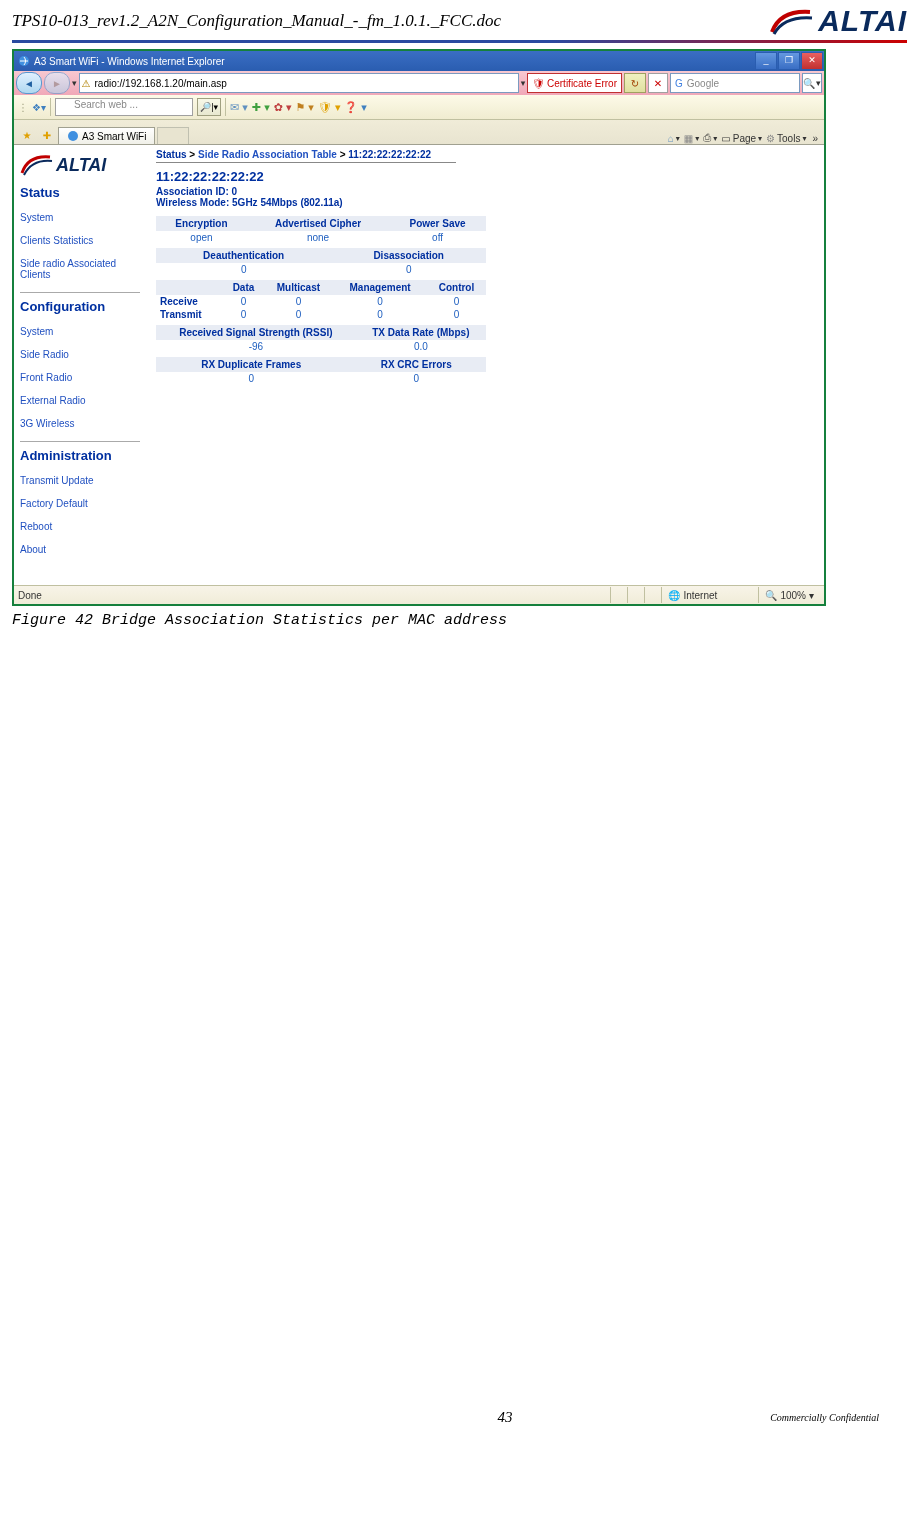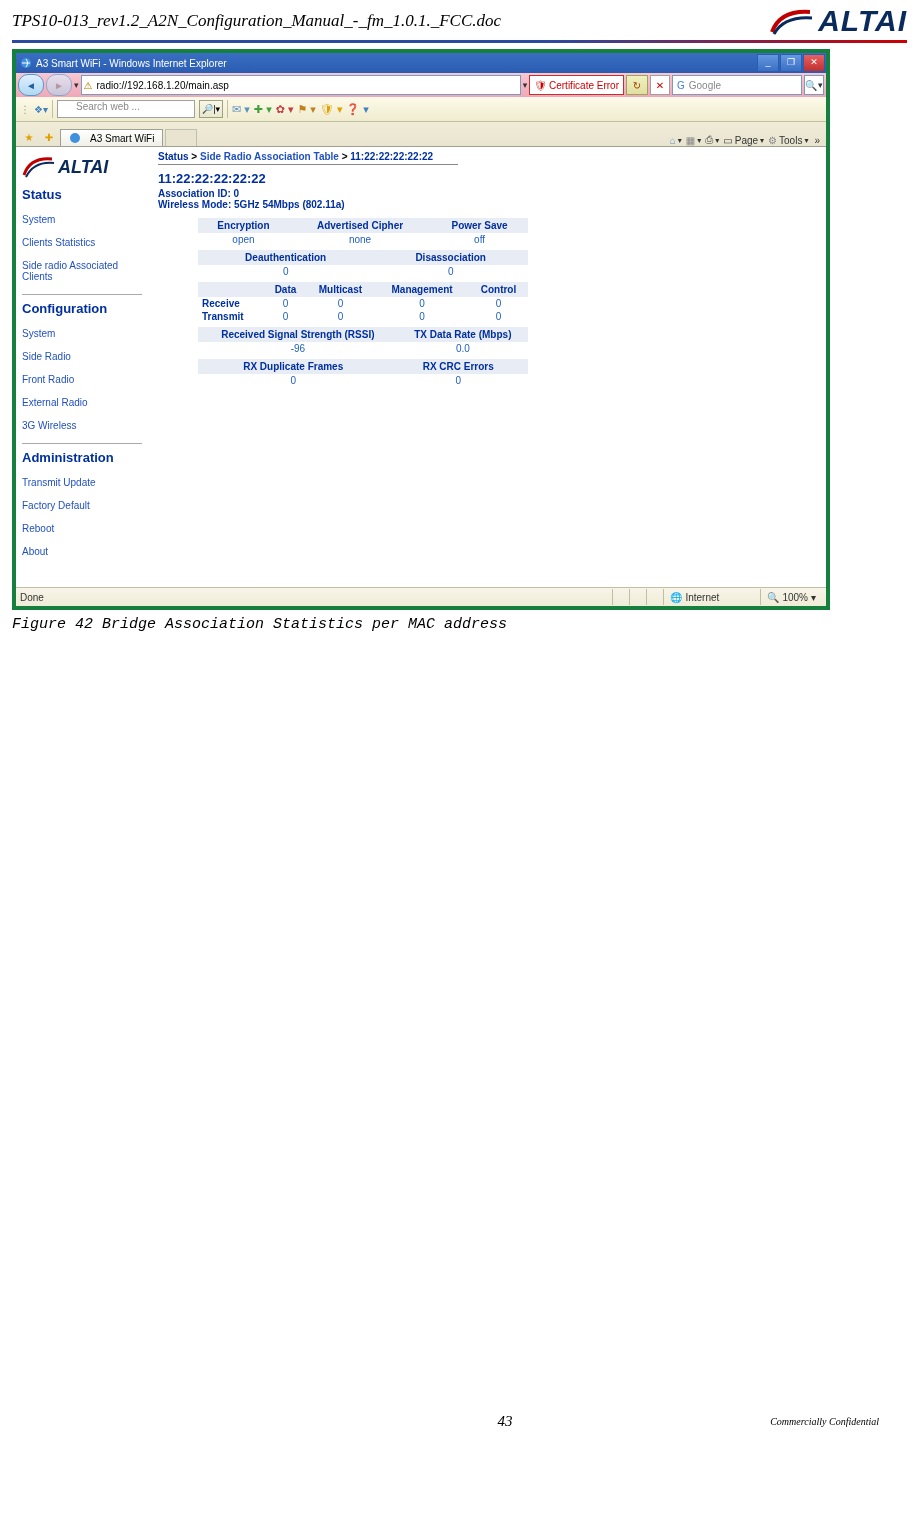--- a/index.html
+++ b/index.html
@@ -2,21 +2,21 @@
 <html><head>
 <meta charset="utf-8">
 <style>
   body { margin: 0; font-family: "Times New Roman", serif; background: #fff; width: 919px; }
   .page-header { display: flex; justify-content: space-between; align-items: center; padding: 4px 12px 0 12px; }
   .doc-title { font-style: italic; font-size: 17px; font-family: "Times New Roman", serif; }
   .altai-logo { display: flex; align-items: center; gap: 4px; }
   .altai-text { font-family: Arial, sans-serif; font-weight: bold; font-size: 30px; letter-spacing: 1px; color: #0a2a5c; font-style: italic; }
   .swoosh { width: 44px; height: 30px; }
   .hr-top { height: 3px; background: linear-gradient(to right, #2a4aa0, #2a4aa0 60%, #c00); margin: 2px 12px 6px 12px; }
-  .screenshot { margin: 0 12px; border: 4px solid #15803d; width: 810px; font-family: Tahoma, Verdana, sans-serif; font-size: 10px; }
+  .screenshot { margin: 0 12px; border: 2px solid #15803d; width: 810px; font-family: Tahoma, Verdana, sans-serif; font-size: 10px; }
   .titlebar { background: linear-gradient(to bottom, #3a6ec4, #2a5db0); color: #fff; display: flex; justify-content: space-between; align-items: center; height: 20px; }
   .titlebar-left { display: flex; align-items: center; gap: 4px; padding-left: 4px; }
   .titlebar-btns { display: flex; }
   .titlebar-btn { width: 20px; height: 16px; background: linear-gradient(to bottom, #6498e0, #3a6ec4); border: 1px solid #2a5db0; color: #fff; text-align: center; line-height: 14px; font-size: 9px; margin-right: 1px; }
   .titlebar-btn.close { background: linear-gradient(to bottom, #e86060, #c03030); }
   .navbar { background: linear-gradient(to bottom, #f8c8d0, #f0a8b8); display: flex; align-items: center; height: 24px; gap: 2px; padding: 0 2px; }
   .navbtn { width: 24px; height: 20px; background: linear-gradient(to bottom, #e0f0ff, #b0d8f0); border: 1px solid #5898d0; border-radius: 10px; display: inline-flex; align-items: center; justify-content: center; }
   .addrbox { flex: 1; display: flex; align-items: center; background: #fff; border: 1px solid #7a9ac0; height: 18px; padding: 0 2px; gap: 4px; }
   .warn-icon { color: #b08000; font-size: 10px; }
   .dd { font-size: 9px; color: #333; }
@@ -27,42 +27,42 @@
   .go-btn { width: 18px; height: 18px; border: 1px solid #7a9ac0; background: #fff; display: inline-flex; align-items: center; justify-content: center; }
   .search-icon { color: #4080c0; }
   .toolbar2 { background: linear-gradient(to bottom, #fdfae8, #f0ecd0); display: flex; align-items: center; height: 24px; gap: 4px; padding: 0 4px; border-bottom: 1px solid #c0c0a0; }
   .tb2-sep { width: 1px; height: 18px; background: #c0c0a0; }
   .searchweb-box { width: 100px; background: #fff; border: 1px solid #a0a0a0; height: 16px; padding: 0 18px; color: #888; }
   .tb2-btn { height: 16px; border: 1px solid #a0a080; background: linear-gradient(to bottom, #f8f8e8, #e8e8d0); padding: 0 2px; display: inline-flex; align-items: center; font-size: 9px; }
   .tb2-icon { font-size: 11px; }
   .tabbar { background: linear-gradient(to bottom, #f0ecd8, #e8e4d0); display: flex; align-items: flex-end; height: 24px; border-bottom: 1px solid #a0a090; justify-content: space-between; }
   .tabbar-left { display: flex; align-items: flex-end; gap: 2px; padding-left: 4px; }
   .star-btn { width: 18px; height: 18px; display: inline-flex; align-items: center; justify-content: center; color: #e0a000; }
-  .tab { background: linear-gradient(to bottom, #fff, #f0f0e8); border: 1px solid #a0a090; border-bottom: none; padding: 2px 8px; display: flex; align-items: center; gap: 9px; font-size: 10px; }
+  .tab { background: linear-gradient(to bottom, #fff, #f0f0e8); border: 1px solid #a0a090; border-bottom: none; padding: 2px 8px; display: flex; align-items: center; gap: 3px; font-size: 10px; }
   .tab-blank { width: 30px; background: #e8e4d0; border: 1px solid #c0c0b0; border-bottom: none; height: 16px; }
   .tabbar-right { display: flex; align-items: center; gap: 4px; padding-right: 4px; font-size: 10px; color: #333; }
   .tbr-item { display: flex; align-items: center; gap: 2px; }
   .chev { font-size: 8px; }
   .dbl-chev { font-size: 10px; padding: 0 2px; }
   .content-area { display: flex; min-height: 440px; background: #fff; }
   .sidebar { width: 120px; padding: 6px 6px; border-right: none; }
   .sb-logo { width: 100px; }
   .sb-h { color: #0030a0; font-weight: bold; font-size: 13px; margin-top: 6px; border-bottom: none; }
   .sb-link { color: #2050c0; font-size: 10px; margin: 12px 0; }
   .sb-hr { border: none; border-top: 1px solid #aaa; margin: 4px 0; }
   .main { flex: 1; padding: 4px 10px; }
   .breadcrumb { font-size: 10px; font-weight: bold; color: #0030a0; }
   .breadcrumb .lnk { color: #2050c0; }
   .breadcrumb .sep { color: #000; }
   .bc-hr { border: none; border-top: 1px solid #888; width: 300px; margin: 2px 0 6px 0; }
   .mac { color: #0030a0; font-weight: bold; font-size: 13px; }
   .assoc-id { color: #0030a0; font-weight: bold; font-size: 10px; margin-top: 2px; }
   .wmode { color: #0030a0; font-weight: bold; font-size: 10px; }
   .tblwrap { margin-top: 8px; width: 330px; }
-  table.stat { width: 100%; border-collapse: collapse; font-size: 10px; text-align: center; margin-bottom: 4px; margin-left: 40px; }
+  table.stat { width: 100%; border-collapse: collapse; font-size: 10px; text-align: center; margin-bottom: 4px; }
   table.stat th { background: #e8ecf4; color: #0030a0; font-weight: bold; padding: 2px 4px; }
   table.stat td { color: #2060c0; padding: 1px 4px; }
   table.stat td.rowlbl { color: #0030a0; font-weight: bold; text-align: left; }
   .statusbar { background: linear-gradient(to bottom, #f8f4e8, #f0ecd8); border-top: 1px solid #c0c0a0; height: 18px; display: flex; align-items: center; justify-content: space-between; padding: 0 4px; font-size: 10px; color: #333; }
   .sb-right { display: flex; align-items: center; gap: 4px; }
   .sb-cell { border-left: 1px solid #c0c0a0; padding: 0 6px; height: 16px; display: flex; align-items: center; gap: 3px; }
   .caption { font-style: italic; font-family: Liberation Mono, monospace; font-size: 15px; margin: 6px 12px; }
   .page-footer { display: flex; justify-content: space-between; align-items: center; padding: 0 40px 10px 40px; font-family: "Times New Roman", serif; margin-top: 780px; }
   .page-num { font-style: italic; font-size: 15px; margin: 0 auto; }
   .confidential { font-style: italic; font-size: 10px; }

